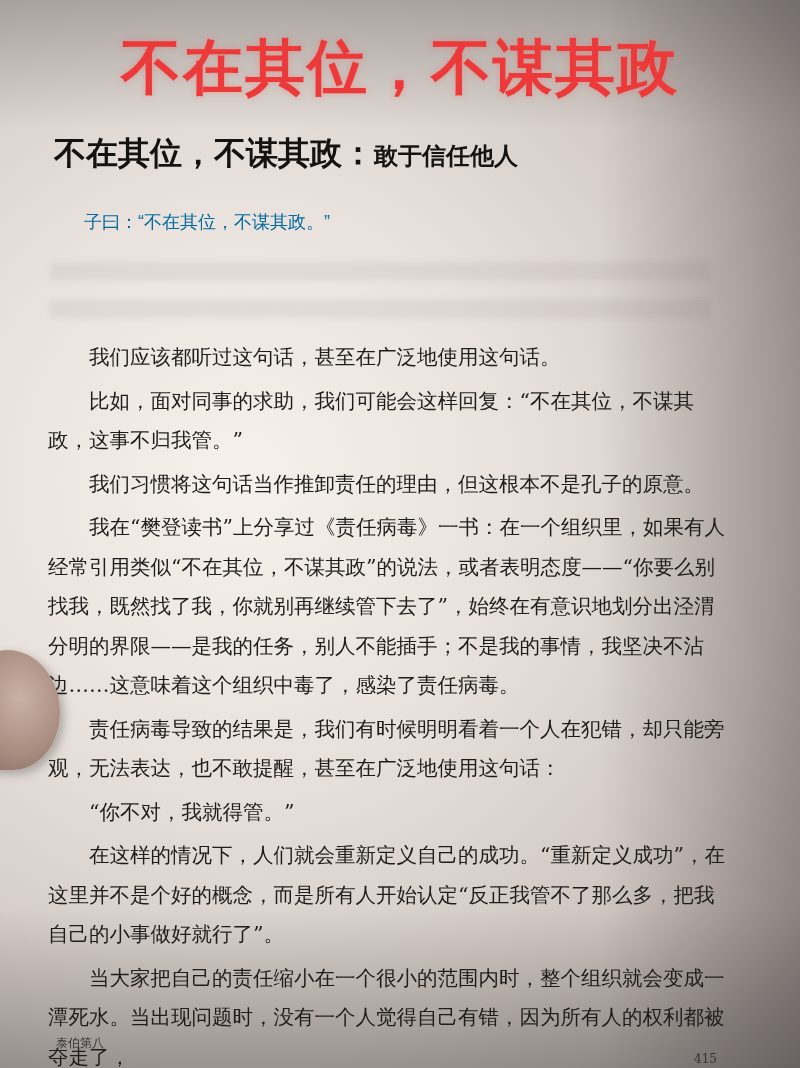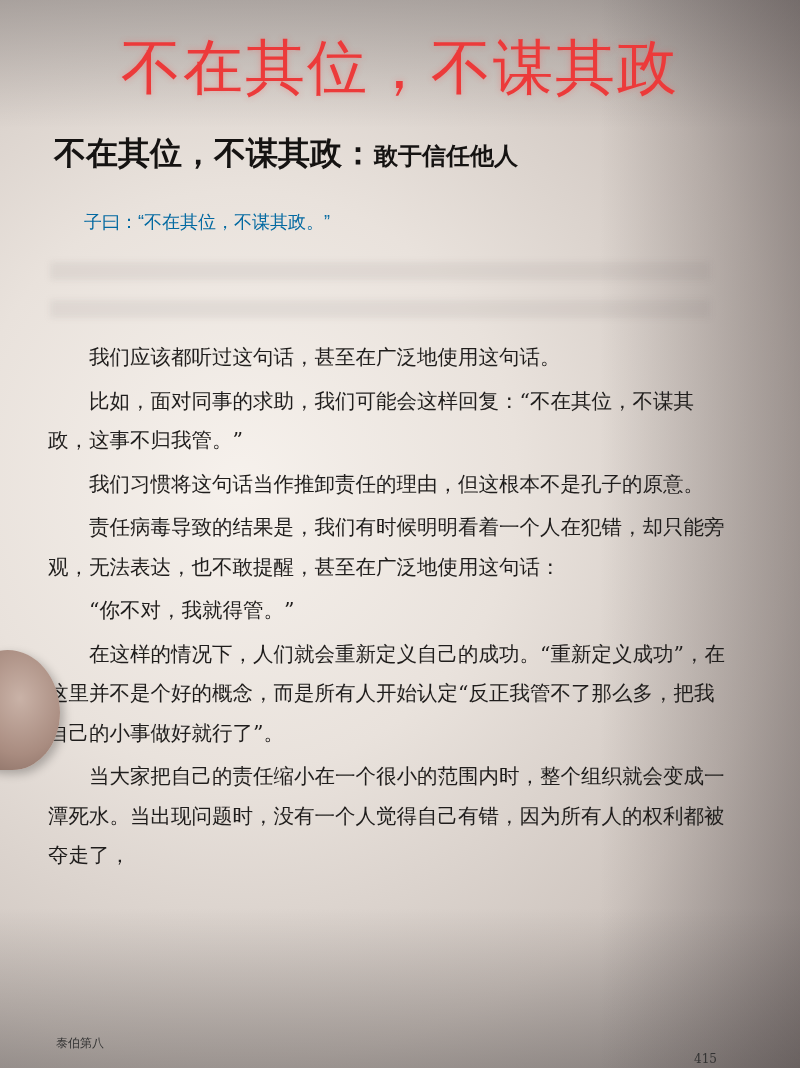--- a/index.html
+++ b/index.html
@@ -12,21 +12,21 @@
   }
   .vignette {
     position:absolute; inset:0; pointer-events:none;
     background:
       linear-gradient(90deg, rgba(0,0,0,0) 75%, rgba(60,50,50,0.35) 100%),
       linear-gradient(180deg, rgba(90,85,85,0.35) 0%, rgba(0,0,0,0) 12%, rgba(0,0,0,0) 85%, rgba(60,55,55,0.35) 100%);
   }
   .overlay-title {
     position:absolute; left:0; right:0; top:28px; text-align:center;
     font-family:"DejaVu Sans","Liberation Sans",sans-serif;
-    font-weight:normal; font-size:60px; letter-spacing:2px;
+    font-weight:bold; font-size:60px; letter-spacing:2px;
     color:#ec3a3a; text-shadow:0 0 6px rgba(255,80,80,0.35);
   }
   .chapter-title {
     position:absolute; left:42px; top:132px;
     font-weight:bold; font-size:32px; color:#151312; white-space:nowrap;margin-left:12px;
   }
   .chapter-title .sub { font-size:24px; }
   .quote {
     position:absolute; left:84px; top:210px; font-size:18px; color:#0369a1;
     font-family:Liberation Sans, sans-serif;
@@ -66,20 +66,21 @@
 
 <div class="quote">子曰：“不在其位，不谋其政。”</div>
 
 <div class="ghost" style="top:262px;"></div>
 <div class="ghost" style="top:300px;"></div>
 
 <div class="body-text">
   <p>我们应该都听过这句话，甚至在广泛地使用这句话。</p>
   <p>比如，面对同事的求助，我们可能会这样回复：“不在其位，不谋其政，这事不归我管。”</p>
   <p>我们习惯将这句话当作推卸责任的理由，但这根本不是孔子的原意。</p>
+  <p>我在“樊登读书”上分享过《责任病毒》一书：在一个组织里，如果有人经常引用类似“不在其位，不谋其政”的说法，或者表明态度——“你要么别找我，既然找了我，你就别再继续管下去了”，始终在有意识地划分出泾渭分明的界限——是我的任务，别人不能插手；不是我的事情，我坚决不沾边……这意味着这个组织中毒了，感染了责任病毒。</p>
   <p>责任病毒导致的结果是，我们有时候明明看着一个人在犯错，却只能旁观，无法表达，也不敢提醒，甚至在广泛地使用这句话：</p>
   <p>“你不对，我就得管。”</p>
   <p>在这样的情况下，人们就会重新定义自己的成功。“重新定义成功”，在这里并不是个好的概念，而是所有人开始认定“反正我管不了那么多，把我自己的小事做好就行了”。</p>
   <p>当大家把自己的责任缩小在一个很小的范围内时，整个组织就会变成一潭死水。当出现问题时，没有一个人觉得自己有错，因为所有人的权利都被夺走了，</p>
 </div>
 
 <div class="finger"></div>
 
 <div class="footer-left">泰伯第八</div>
 <div class="footer-right">415</div>

